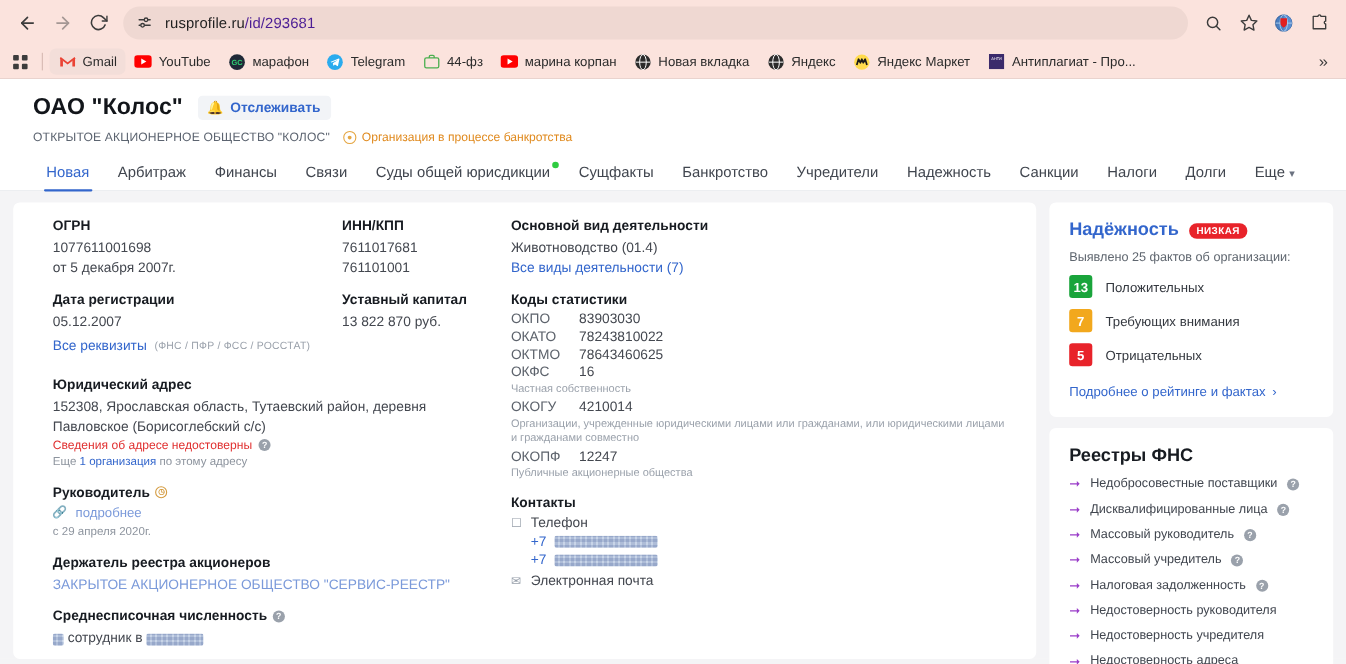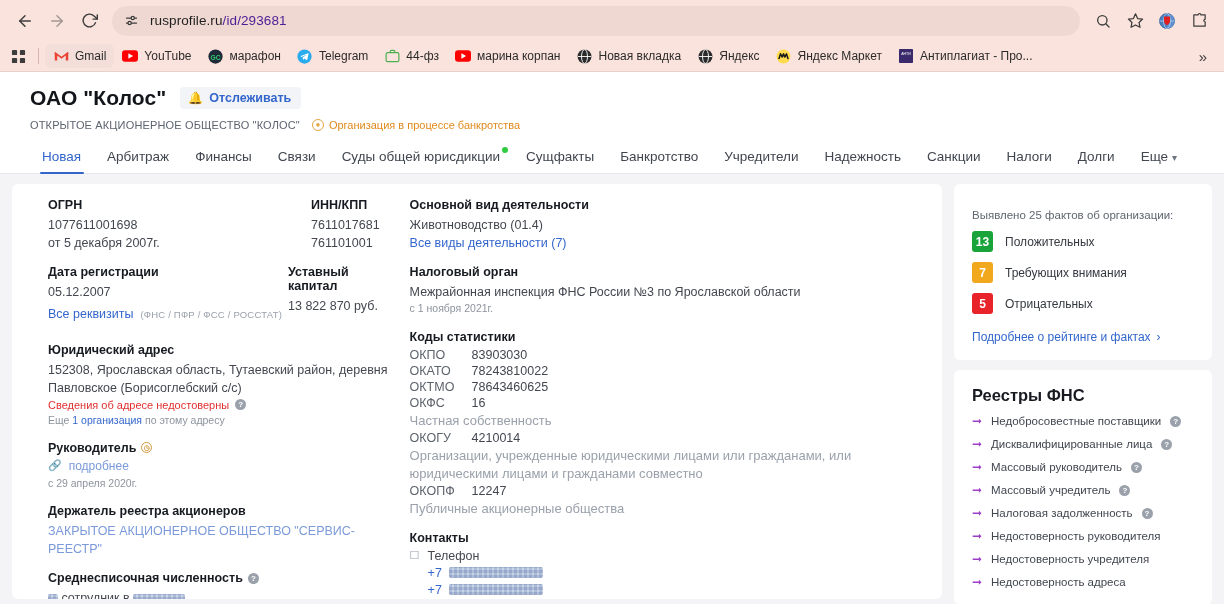--- a/index.html
+++ b/index.html
@@ -209,21 +209,21 @@
   }
   .warn-red { color: #e03030; font-size: 11px; }
 
   
   .row2 { display: flex; }
   .row2 > div:first-child { width: 263px; }
 
   
   .codes { display: grid; grid-template-columns: 62px 1fr; row-gap: 2px; font-size: 12.5px; color:#43474f;}
   .codes .k { color: #5d636c; }
-  .codes .full { grid-column: 1 / -1; font-size: 13px; color:#9aa1ab; line-height:1.35; }
+  .codes .full { grid-column: 1 / -1; font-size: 10px; color:#9aa1ab; line-height:1.35; }
 
   
   .blur {
     display: inline-block;
     background-image: repeating-linear-gradient(90deg,#b9c6de 0 3px,#dde5f1 3px 5px),
                       repeating-linear-gradient(0deg,#b9c6de 0 3px,#dde5f1 3px 5px);
     background-blend-mode: multiply;
     border-radius: 2px;
     color: transparent;
     vertical-align: middle;
@@ -566,25 +566,20 @@
       </div>
 
       <div class="col-mid">
 
         <div class="fgroup">
           <div class="flabel">Основной вид деятельности</div>
           <div class="fval">Животноводство (01.4)</div>
           <div class="fval link">Все виды деятельности (7)</div>
         </div>
 
-        <div class="fgroup">
-          <div class="flabel">Налоговый орган</div>
-          <div class="fval">Межрайонная инспекция ФНС России №3 по Ярославской области</div>
-          <div class="fval sub">с 1 ноября 2021г.</div>
-        </div>
 
         <div class="fgroup">
           <div class="flabel">Коды статистики</div>
           <div class="codes">
             <div class="k">ОКПО</div>
             <div>83903030</div>
 
             <div class="k">ОКАТО</div>
             <div>78243810022</div>
 
@@ -623,20 +618,24 @@
             <span class="cicon">✉</span>
             <span>Электронная почта</span>
           </div>
         </div>
       </div>
     </div>
 
     <div class="aside">
 
       <div class="card aside-card">
+        <div class="aside-h">
+          <span>Надёжность</span>
+          <span class="badge-low">НИЗКАЯ</span>
+        </div>
         <div class="aside-sub">Выявлено 25 фактов об организации:</div>
 
         <div class="fact-row">
           <span class="chip" style="background:#19a43b">13</span>
           <span class="fact-label">Положительных</span>
         </div>
         <div class="fact-row">
           <span class="chip" style="background:#f2a81d">7</span>
           <span class="fact-label">Требующих внимания</span>
         </div>

